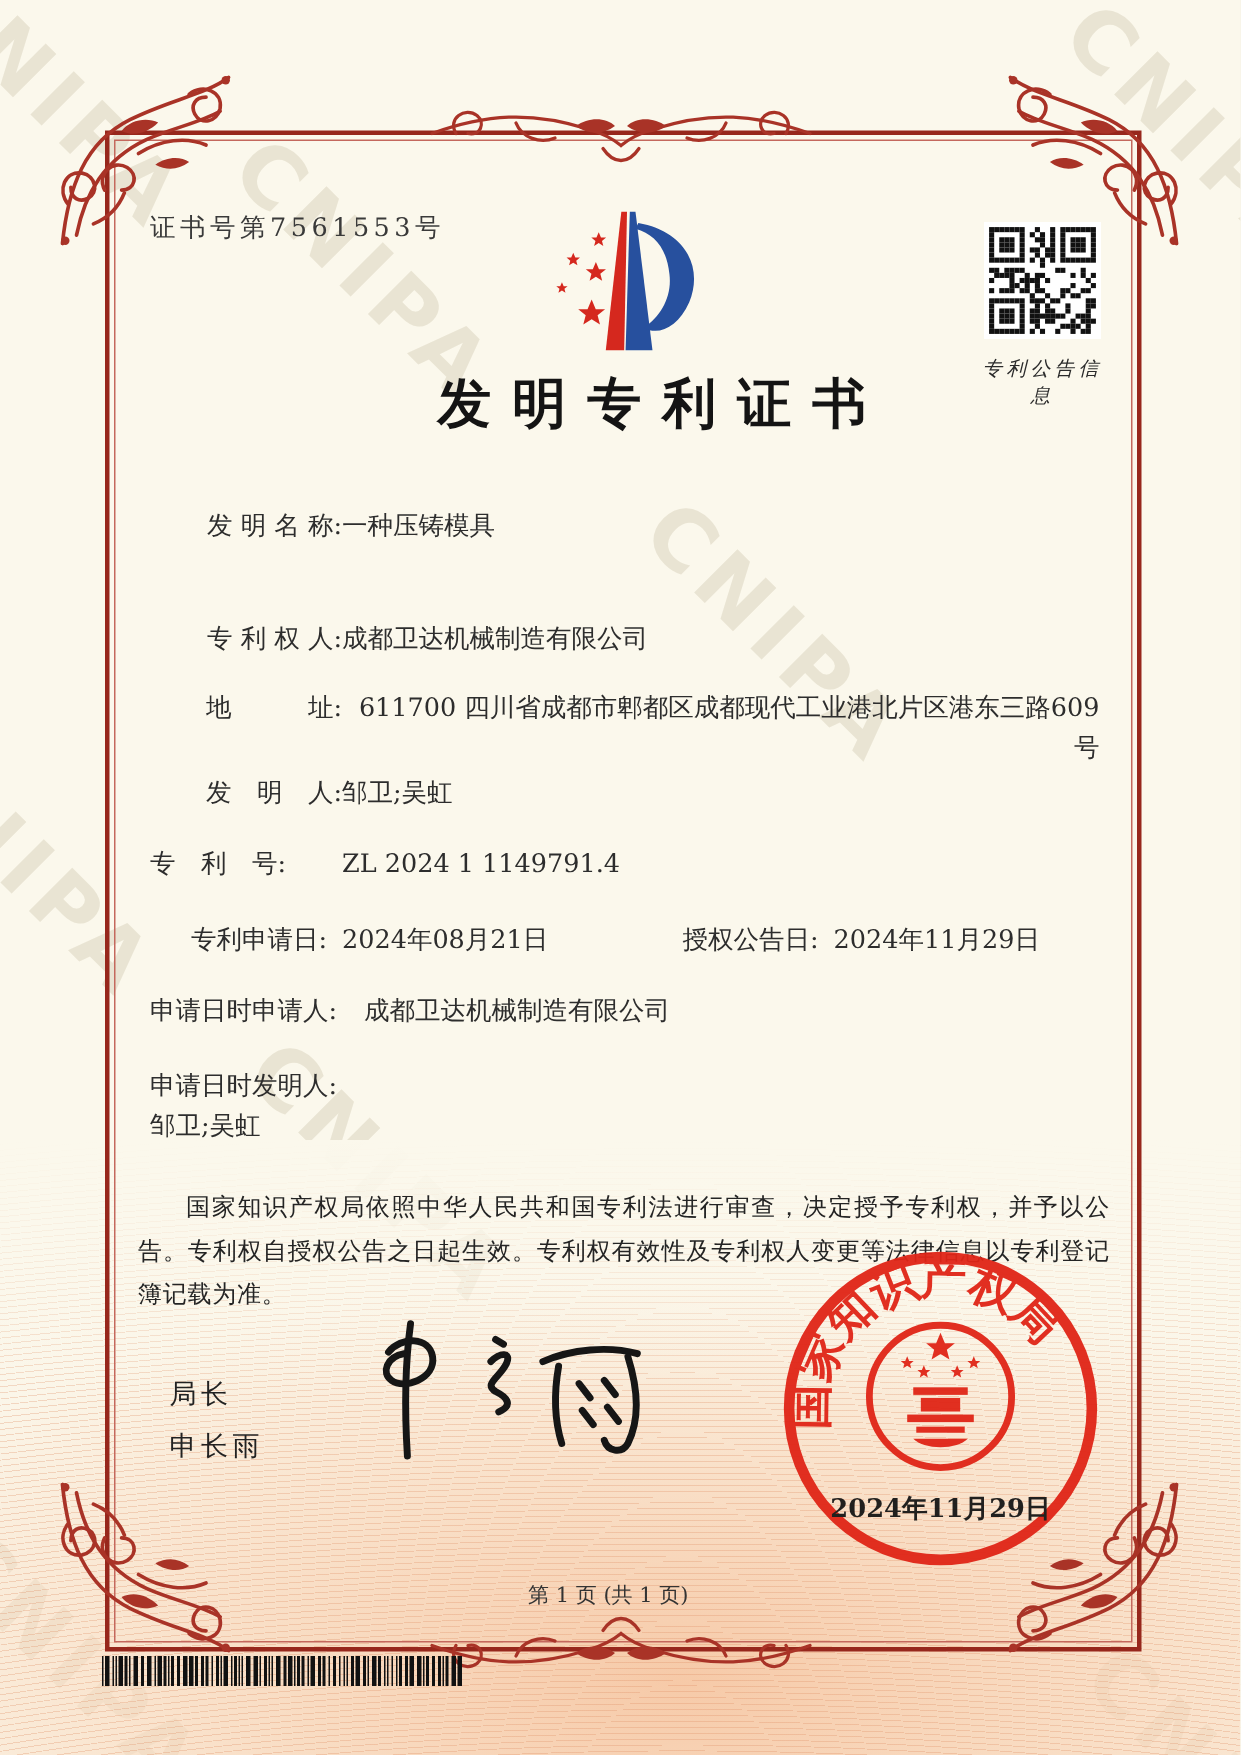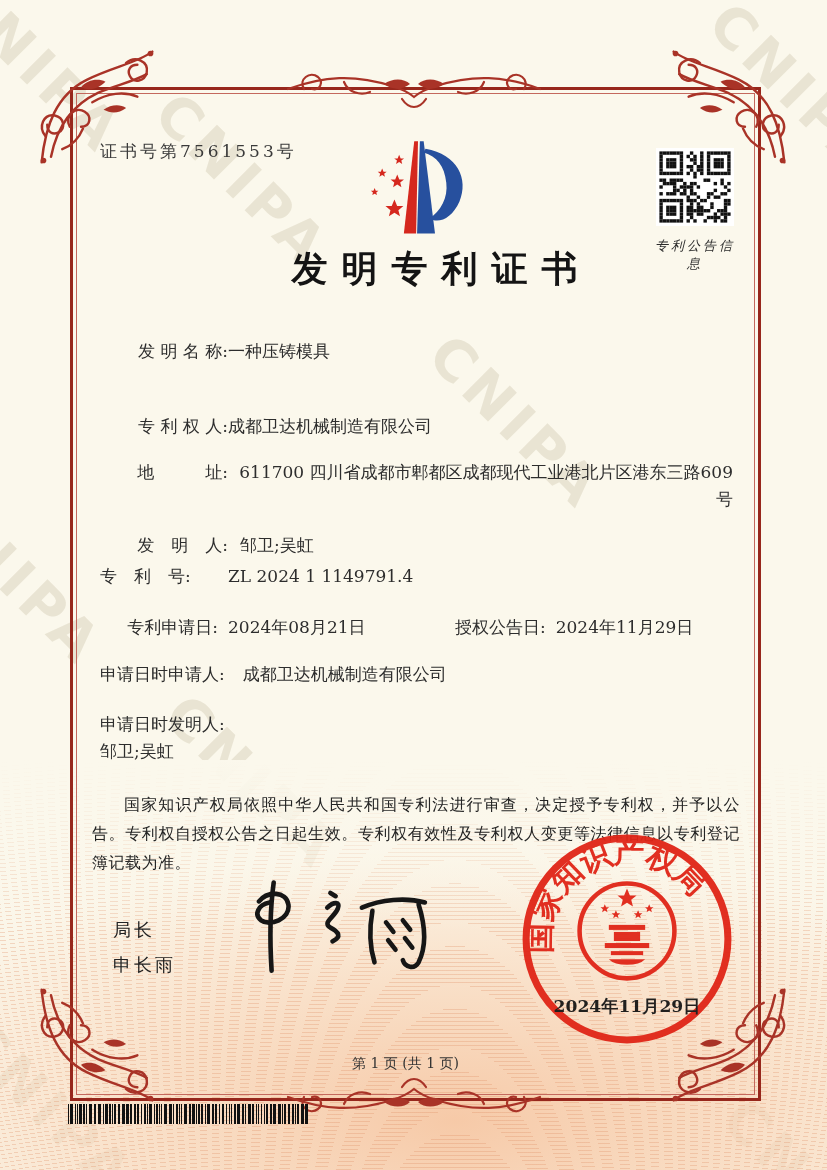--- a/index.html
+++ b/index.html
@@ -377,21 +377,21 @@
     <span class="val">一种压铸模具</span>
   </div>
   <div class="row" style="left:100px;top:413px;">
     <span class="lbl">专 利 权 人:</span>
     <span class="val">成都卫达机械制造有限公司</span>
   </div>
   <div class="row" style="left:100px;top:459px;width:640px;">
     <span class="lbl">地　　　址:</span>
     <span class="val" style="width:505px;">611700 四川省成都市郫都区成都现代工业港北片区港东三路609号</span>
   </div>
-  <div class="row" style="left:100px;top:532px;gap:12px;">
+  <div class="row" style="left:100px;top:516px;">
     <span class="lbl">发　明　人:</span>
     <span class="val">邹卫;吴虹</span>
   </div>
 
   <div class="col2" style="left:100px;top:563px;">
     <span class="lbl" style="width:118px;">专　利　号:</span>
     <span class="val">ZL 2024 1 1149791.4</span>
   </div>
 
   <div class="col2" style="left:100px;top:614px;text-align:right;">

